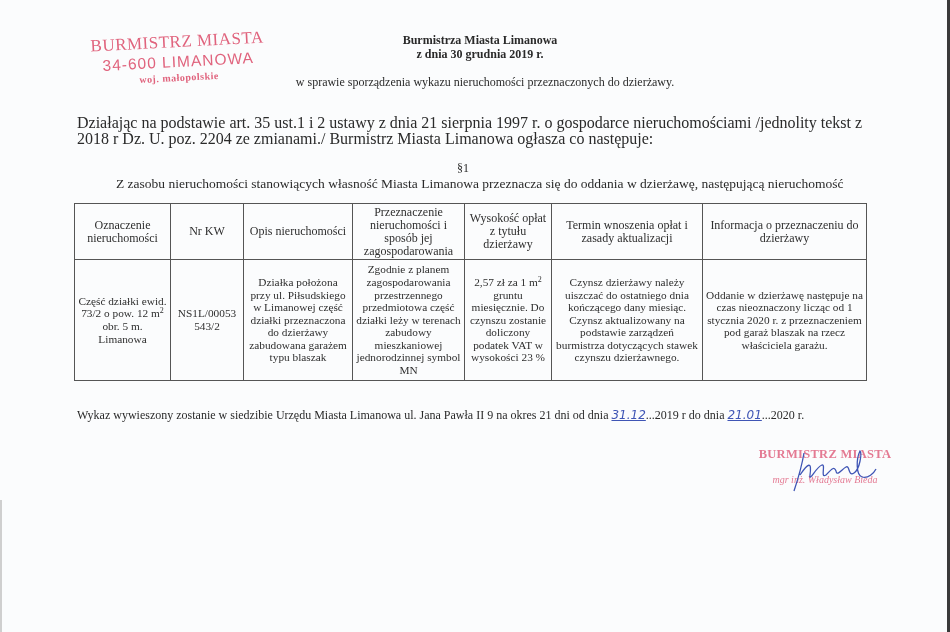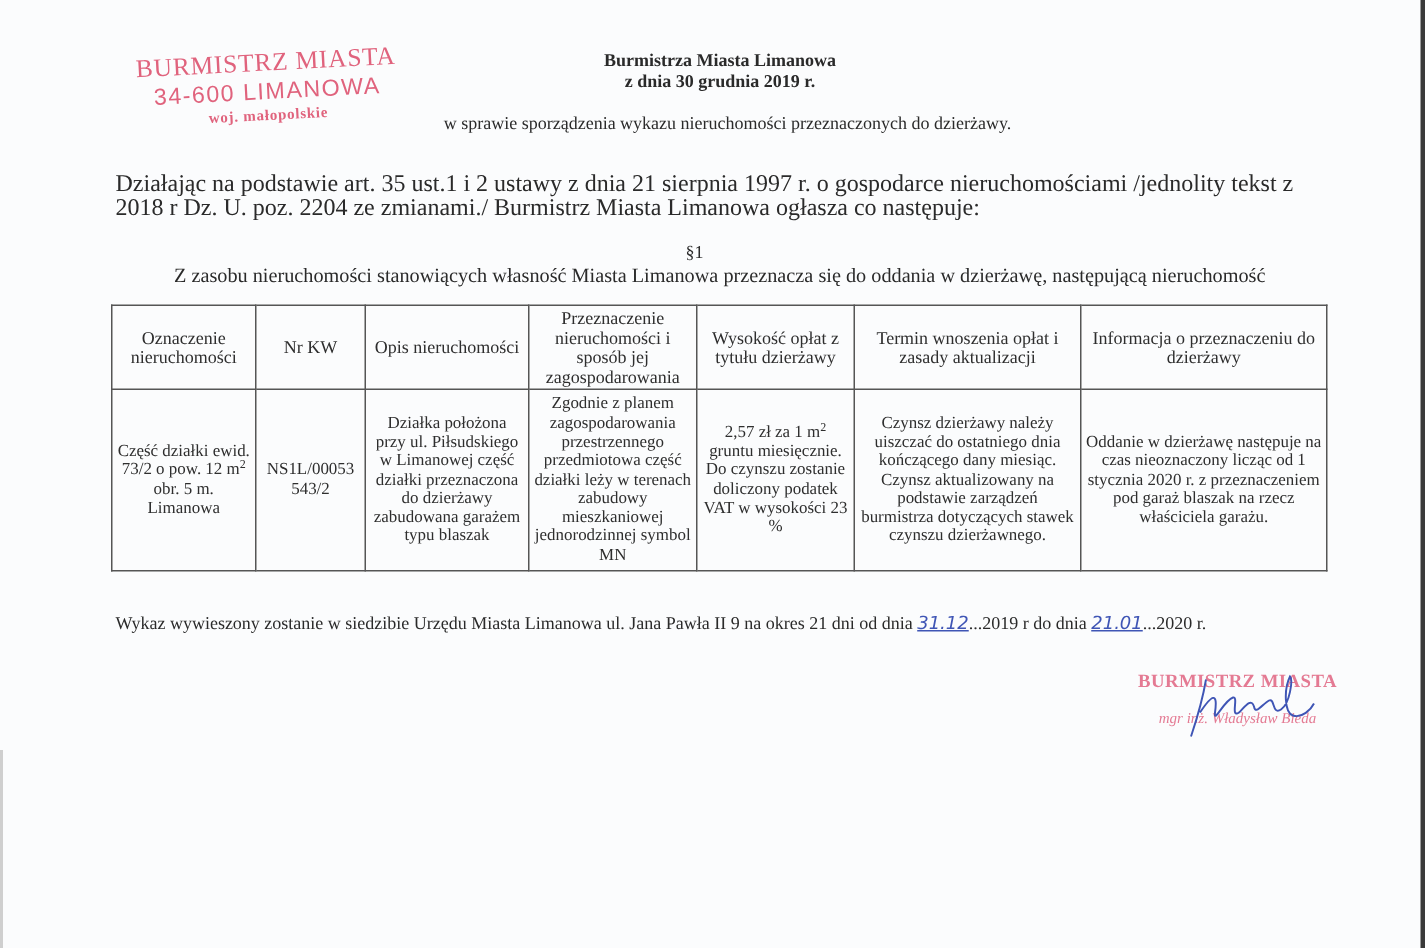--- a/index.html
+++ b/index.html
@@ -95,21 +95,21 @@
 <div class="para-mark">§1</div>
 <div class="section-title">Z zasobu nieruchomości stanowiących własność Miasta Limanowa przeznacza się do oddania w dzierżawę, następującą nieruchomość</div>
 
 <table class="notice">
   <tbody>
       <tr>
     <th style="width:96px">Oznaczenie nieruchomości</th>
     <th style="width:73px">Nr KW</th>
     <th style="width:109px">Opis nieruchomości</th>
     <th style="width:112px">Przeznaczenie nieruchomości i sposób jej zagospodarowania</th>
-    <th style="width:105px">Wysokość opłat z tytułu dzierżawy</th>
+    <th style="width:87px">Wysokość opłat z tytułu dzierżawy</th>
     <th style="width:151px">Termin wnoszenia opłat i zasady aktualizacji</th>
     <th style="width:164px">Informacja o przeznaczeniu do dzierżawy</th>
   </tr>
   <tr>
     <td><span>Część działki ewid. 73/2 o pow. 12 m</span><sup>2</sup><span> obr. 5 m. Limanowa</span></td>
     <td>NS1L/00053 543/2</td>
     <td>Działka położona przy ul. Piłsudskiego w Limanowej część działki przeznaczona do dzierżawy zabudowana garażem typu blaszak</td>
     <td>Zgodnie z planem zagospodarowania przestrzennego przedmiotowa część działki leży w terenach zabudowy mieszkaniowej jednorodzinnej symbol MN</td>
     <td><span>2,57 zł za 1 m</span><sup>2</sup><span> gruntu miesięcznie. Do czynszu zostanie doliczony podatek VAT w wysokości 23 %</span></td>
     <td>Czynsz dzierżawy należy uiszczać do ostatniego dnia kończącego dany miesiąc. Czynsz aktualizowany na podstawie zarządzeń burmistrza dotyczących stawek czynszu dzierżawnego.</td>

